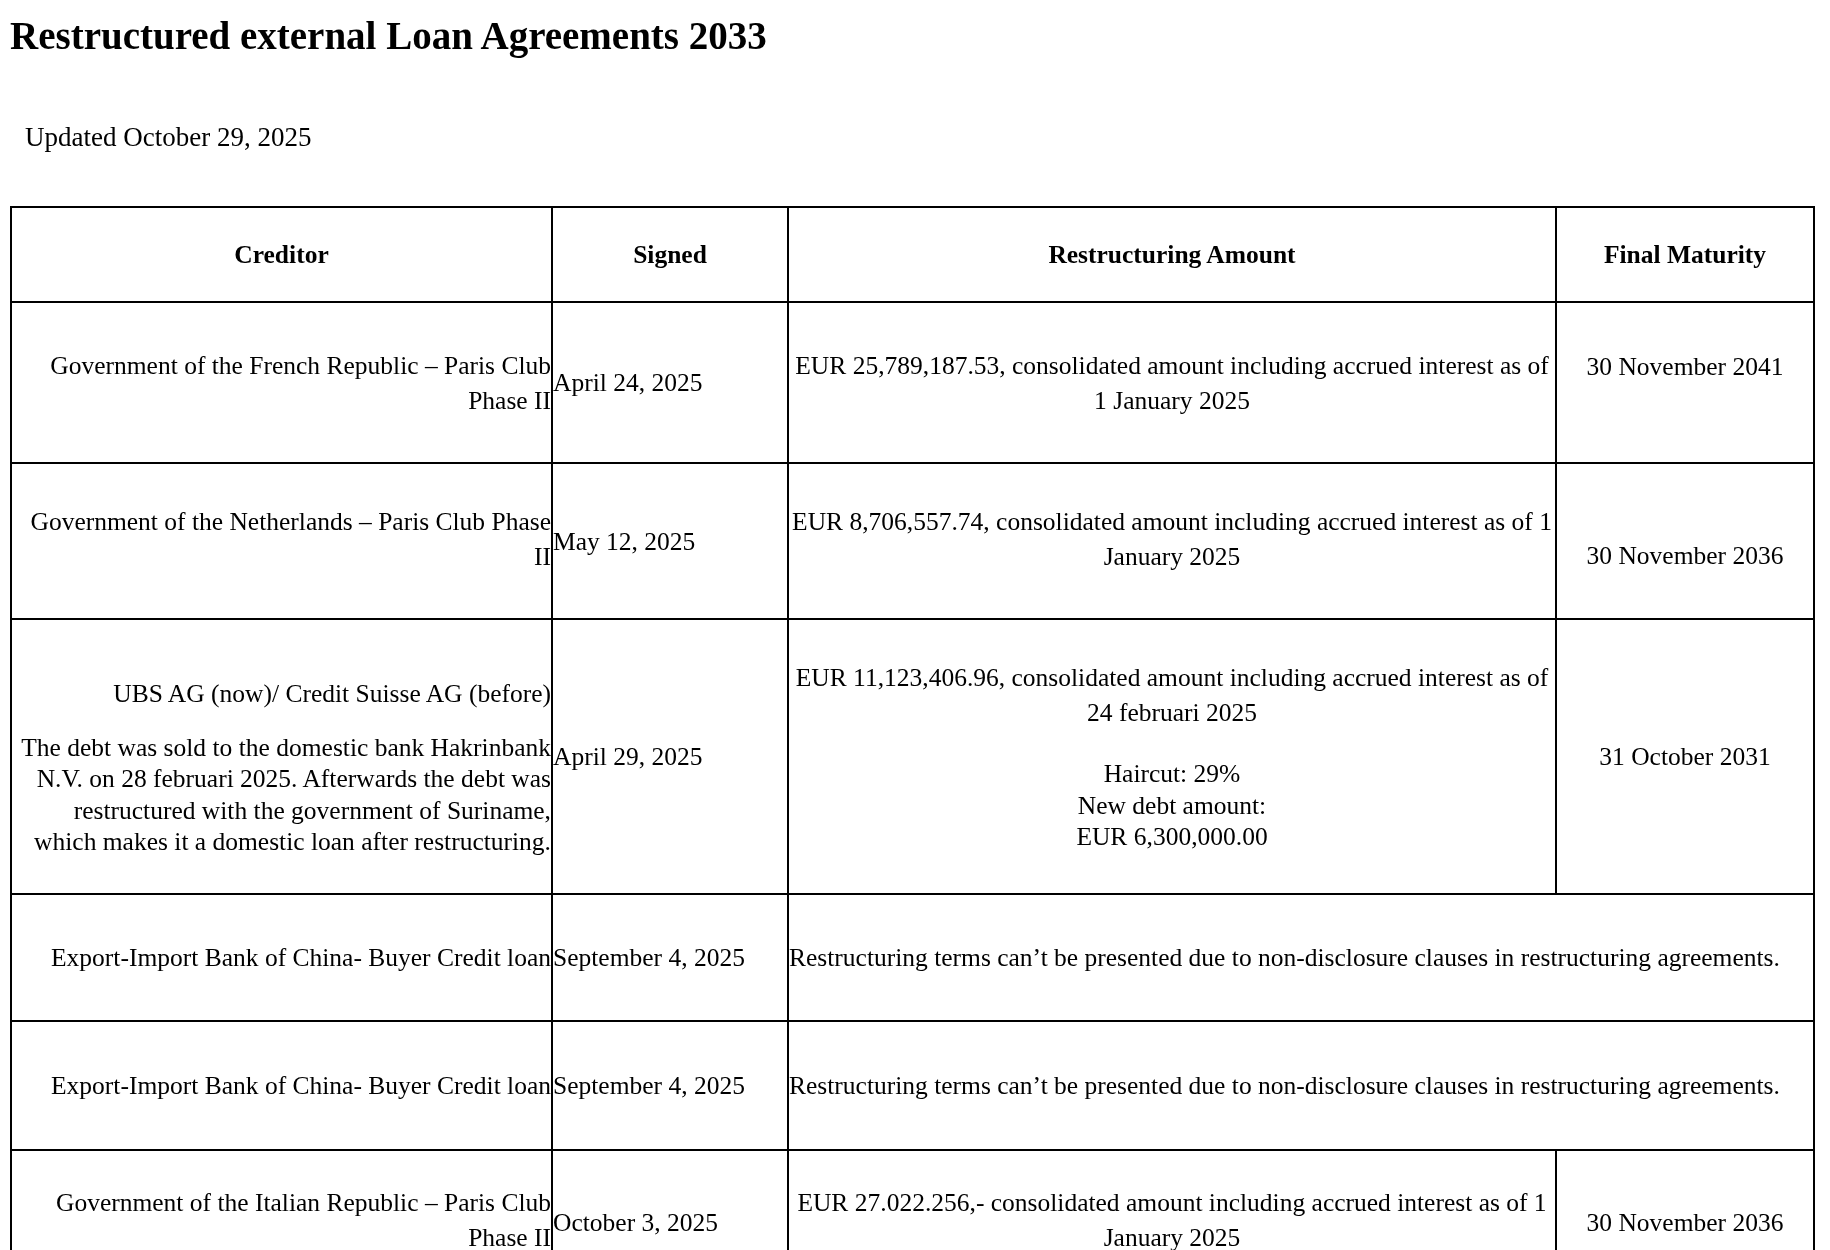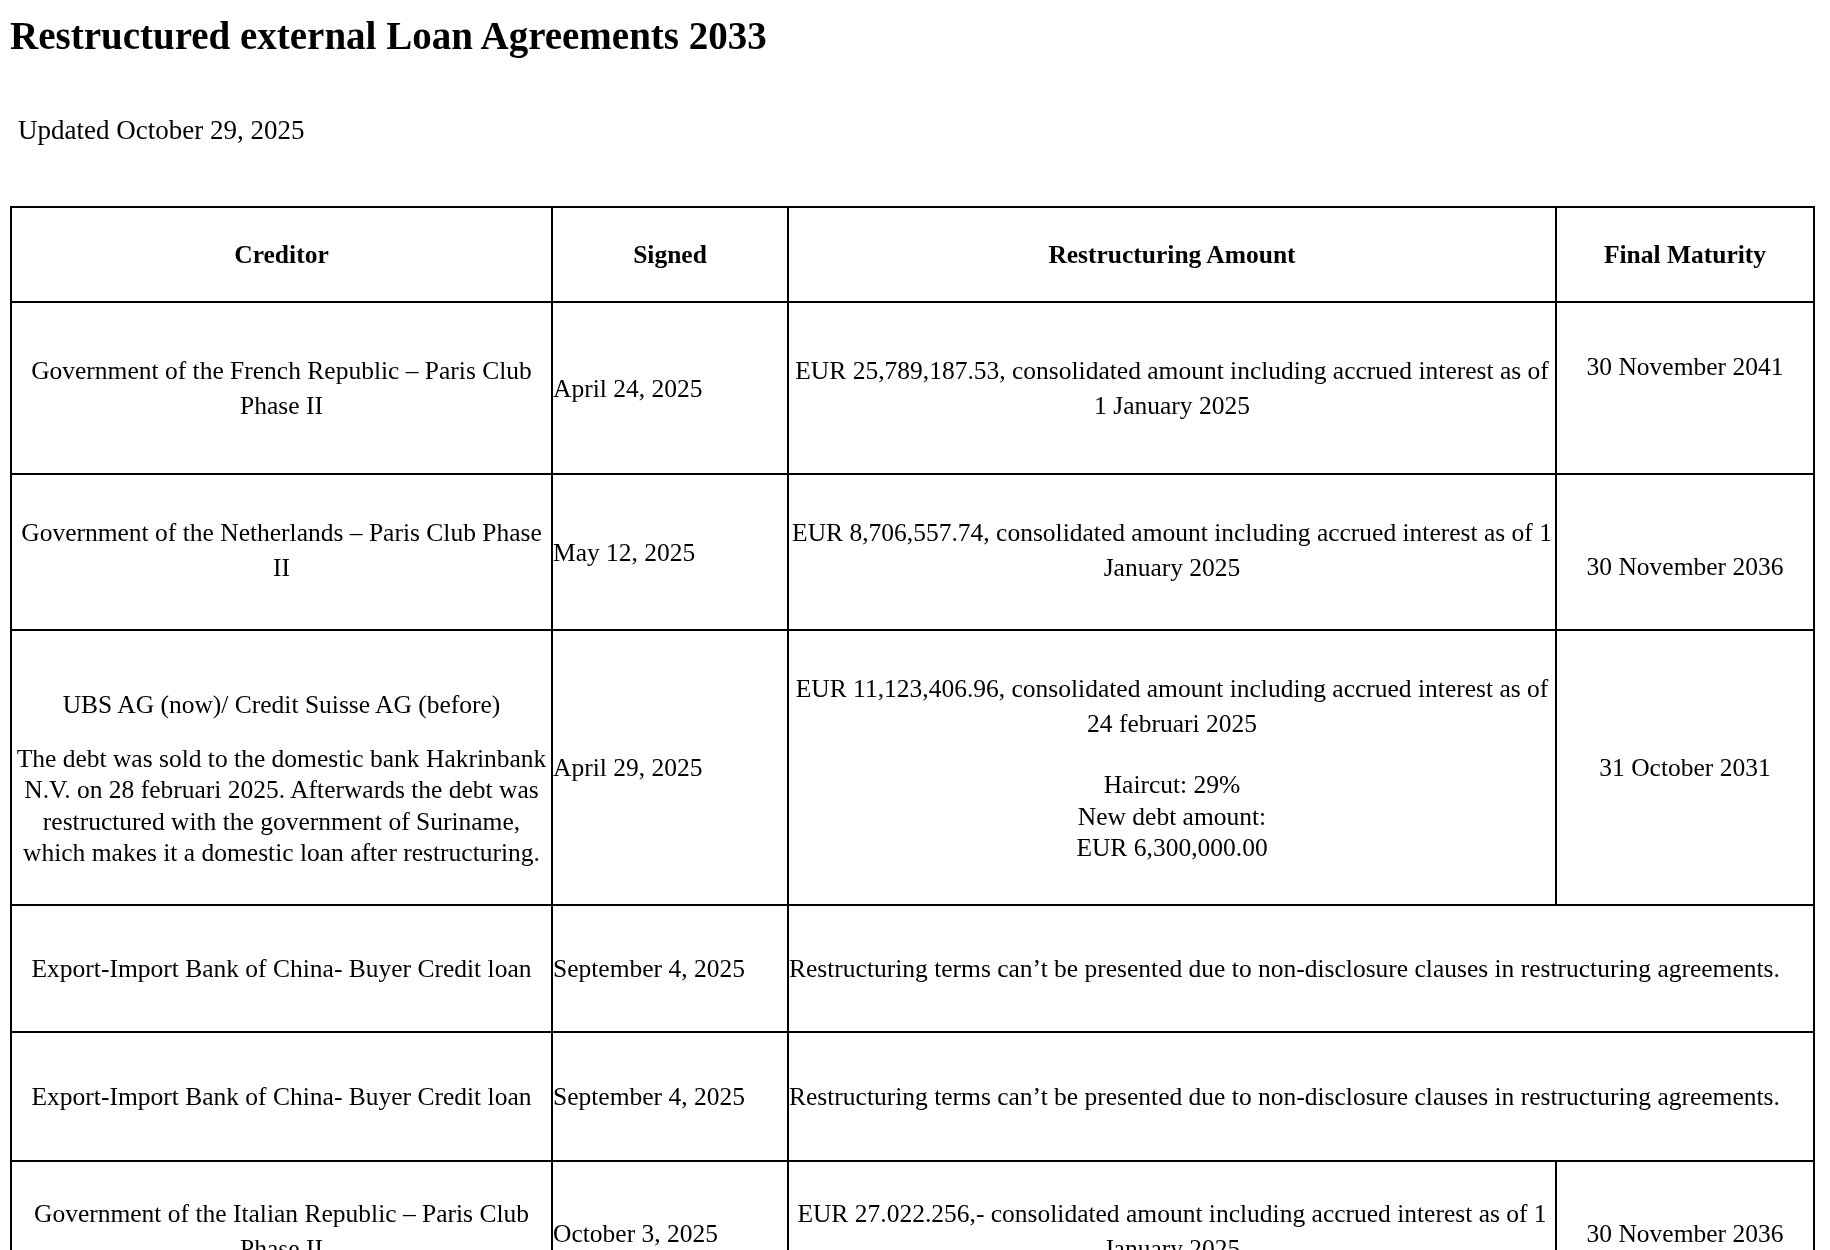--- a/index.html
+++ b/index.html
@@ -24,21 +24,21 @@
       margin: 0;
       font-size: 39px;
       font-weight: bold;
       line-height: 48px;
       white-space: nowrap;
     }
     .updated {
       position: absolute;
       left: 10px;
       top: 104px;
-      margin: 8px;
+      margin: 15px;
       font-size: 27px;
       line-height: 36px;
       white-space: nowrap;
     }
     table.loans {
       position: absolute;
       left: 10px;
       top: 206px;
       width: 1803px;
       border-collapse: collapse;
@@ -53,32 +53,32 @@
     }
     table.loans th {
       font-weight: bold;
       text-align: center;
       height: 93px;
     }
     col.c1 { width: 541px; }
     col.c2 { width: 236px; }
     col.c3 { width: 768px; }
     col.c4 { width: 258px; }
-    td.creditor { text-align: center; }
+    td.creditor { text-align: right; }
     td.signed { text-align: left; }
     td.amount { text-align: center; }
     td.maturity { text-align: center; }
     td.nd { }
     tr.r1 td { height: 127px; }
     tr.r2 td { height: 126px; }
     tr.r3 td { height: 273px; }
     tr.r4 td { height: 125px; }
     tr.r5 td { height: 127px; }
     tr.r6 td { height: 138px; }
-    tr.r1 td.maturity { vertical-align: middle; padding-bottom: 43px; }
+    tr.r1 td.maturity { vertical-align: middle; padding-bottom: 32px; }
     tr.r2 td.maturity { vertical-align: middle; padding-top: 28px; }
     tr.r2 td.creditor, tr.r2 td.amount { padding-bottom: 4px; }
     tr.r6 td.creditor, tr.r6 td.amount { padding-bottom: 4px; }
     .note {
       display: block;
       line-height: 31.5px;
       margin-top: 21px;
     }
     .main-line { display: block; }
     .amount-block { display: block; }

